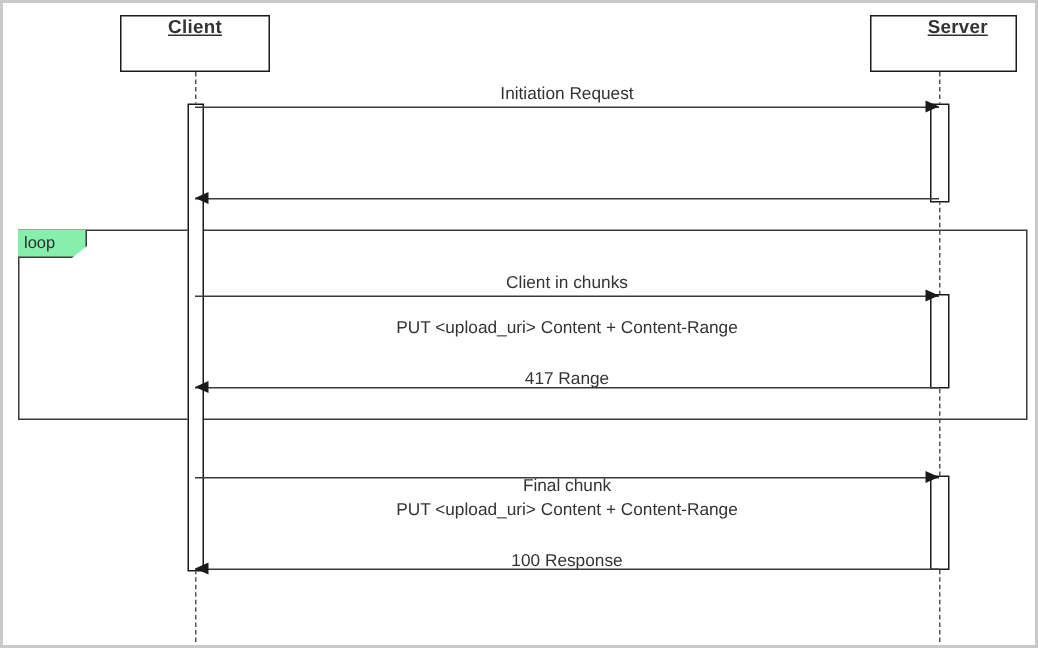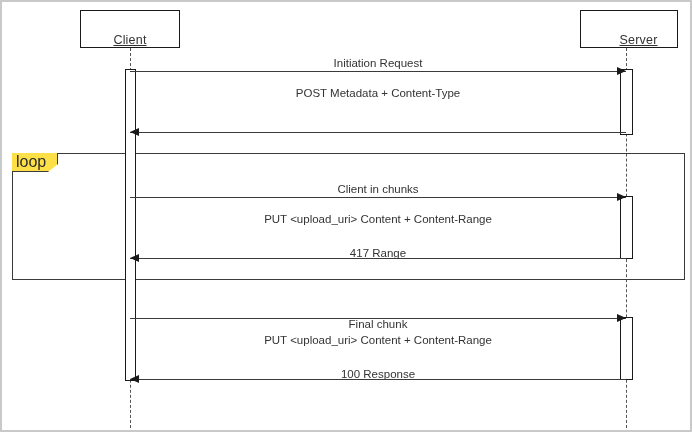--- a/index.html
+++ b/index.html
@@ -13,22 +13,23 @@
     background:#ffffff;
     border:2px solid #c9c9c9;
     box-sizing:border-box;
   }
 
   
   .participant{
     position:absolute;
     border:1.5px solid #1a1a1a;
     background:#ffffff;
-    display:flex;align-items:flex-end;justify-content:center;
+    display:flex;align-items:flex-start;justify-content:center;
     box-sizing:border-box;
+    font-weight:bold;
   }
   .participant span{
     font-size:12.5px;
     text-decoration:underline;
     letter-spacing:.2px;
     color:#333;
   }
 
   
   .lifeline{
@@ -77,25 +78,25 @@
   .fragment{
     position:absolute;
     border:1.5px solid #3a3a3a;
     background:transparent;
     box-sizing:border-box;
   }
   .fragment-tab{
     position:absolute;
     border:1.5px solid #3a3a3a;
     border-top:none;border-left:none;
-    background:#fde047;
+    background:#86efac;
     box-sizing:border-box;
     display:flex;align-items:center;
     padding-left:4px;
-    font-size:16px;
+    font-size:11px;
     color:#2b2b2b;
     clip-path:polygon(0 0,100% 0,100% 58%,78% 100%,0 100%);
     text-align:center;
   }
 </style>
 </head>
 <body>
 
 <div id="canvas">
 
@@ -118,21 +119,20 @@
   <div class="activation" id="act-s1" style="left: 617.5px; top: 67px; width: 13px; height: 66px;"></div>
   <div class="activation" id="act-s2" style="left: 617.5px; top: 194px; width: 13px; height: 63px;"></div>
   <div class="activation" id="act-s3" style="left: 617.5px; top: 315px; width: 13px; height: 63px;"></div>
 
   <div class="msglabel" id="hdr-0" style="left: 376px; top: 55px;">Initiation Request</div>
   <div class="msglabel" id="hdr-1" style="left: 376px; top: 181px;">Client in chunks</div>
   <div class="msglabel" id="hdr-2" style="left: 376px; top: 316px;">Final chunk</div>
 
   <div class="msgline" id="line-0-0" style="left: 128px; top: 69px; width: 496px;"></div>
   <div class="arrow right" id="arw-0-0" style="top: 64.5px; left: 615px;"></div>
-  <div class="msglabel" id="lbl-0-0" style="left: 376px; top: 85px;">POST Metadata + Content-Type</div>
 
   <div class="msgline" id="line-0-1" style="left: 128px; top: 130px; width: 496px;"></div>
   <div class="arrow left" id="arw-0-1" style="top: 125.5px; left: 128px;"></div>
 
   <div class="msgline" id="line-1-0" style="left: 128px; top: 195px; width: 496px;"></div>
   <div class="arrow right" id="arw-1-0" style="top: 190.5px; left: 615px;"></div>
   <div class="msglabel" id="lbl-1-0" style="left: 376px; top: 211px;">PUT &lt;upload_uri&gt; Content + Content-Range</div>
 
   <div class="msgline" id="line-1-1" style="left: 128px; top: 256px; width: 496px;"></div>
   <div class="arrow left" id="arw-1-1" style="top: 251.5px; left: 128px;"></div>

